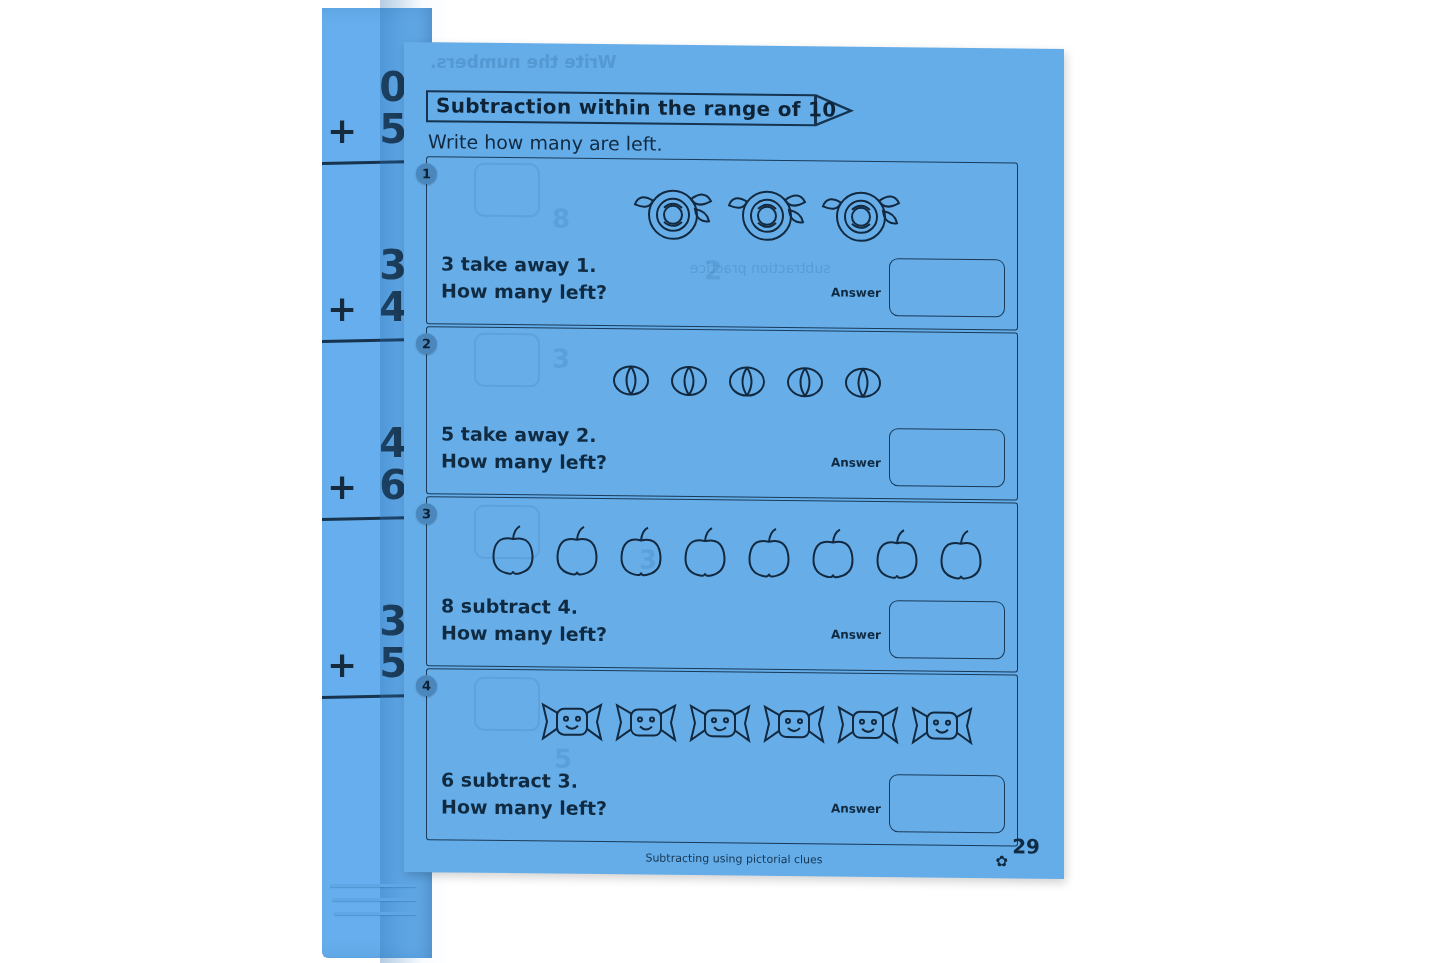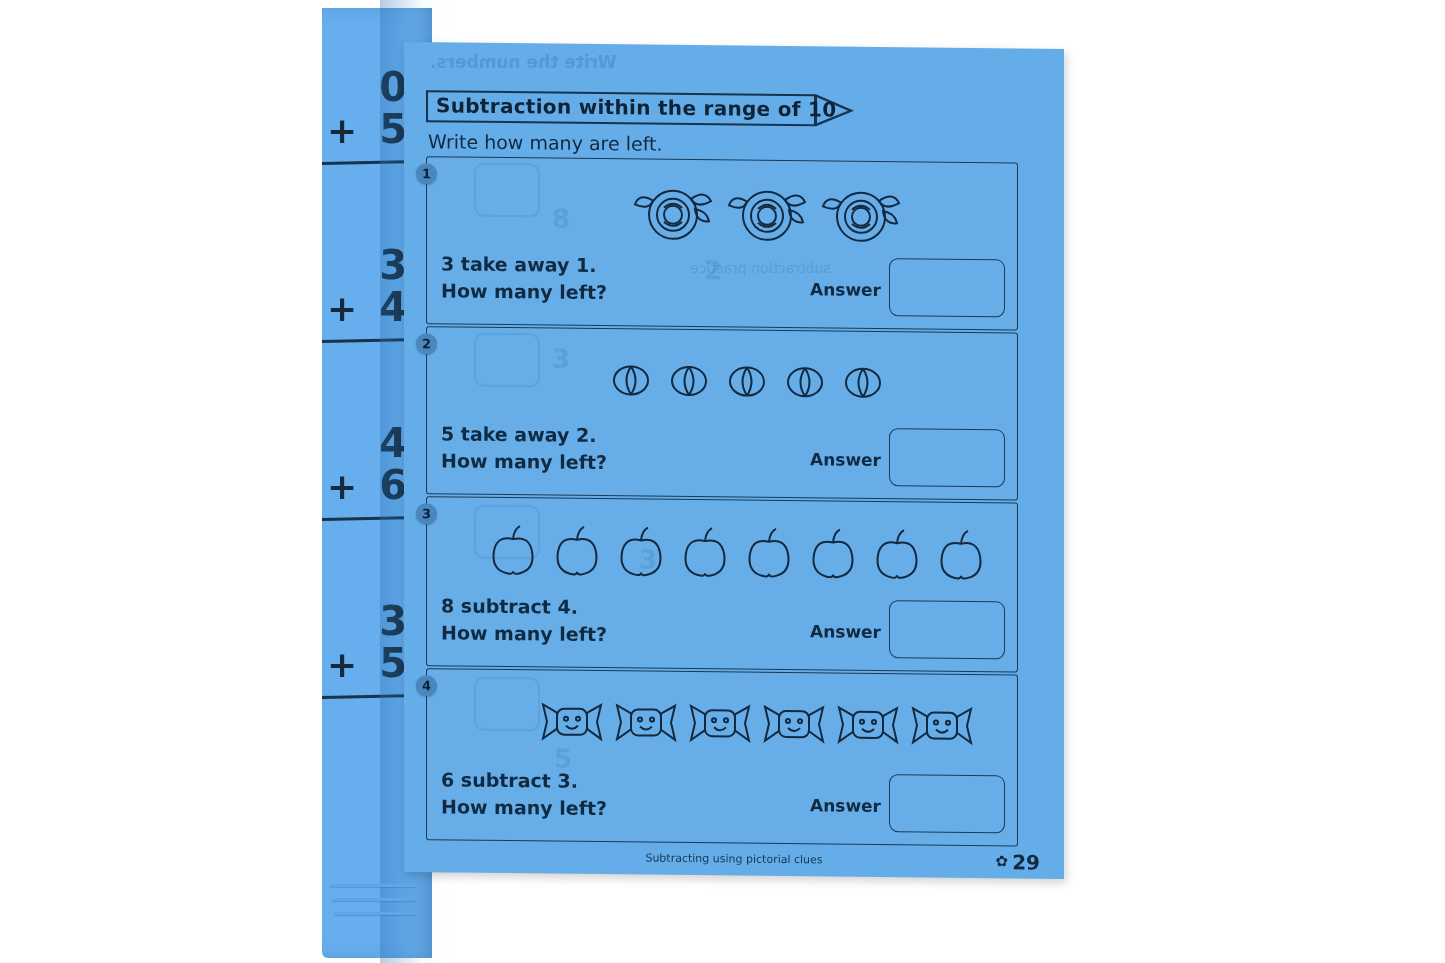--- a/index.html
+++ b/index.html
@@ -201,21 +201,21 @@
     font-size: 19px;
     font-weight: 700;
     color: #102a41;
     line-height: 1.45;
   }
 
   .answer-label {
     position: absolute;
     right: 136px;
     bottom: 28px;
-    font-size: 17px;
+    font-size: 12px;
     font-weight: 700;
     color: #102a41;
   }
   .answer-box {
     position: absolute;
     right: 12px;
     bottom: 12px;
     width: 116px;
     height: 58px;
     border: 1.8px solid #1a3a58;
@@ -243,21 +243,21 @@
     left: 0;
     right: 0;
     bottom: 10px;
     text-align: center;
     font-size: 11px;
     color: #173550;
   }
   .page-num {
     position: absolute;
     right: 24px;
-    bottom: 4px;
+    bottom: 20px;
     font-size: 20px;
     font-weight: 700;
     color: #102a41;
   }
   .page-num-deco {
     position: absolute;
     right: 56px;
     bottom: 8px;
     font-size: 15px;
     color: #102a41;

